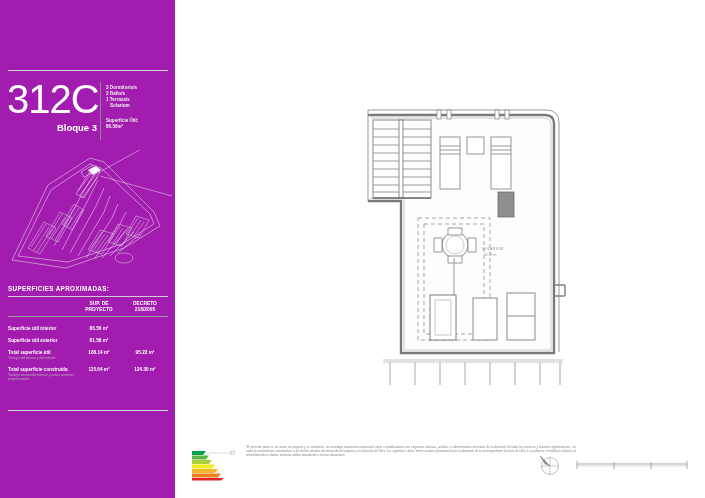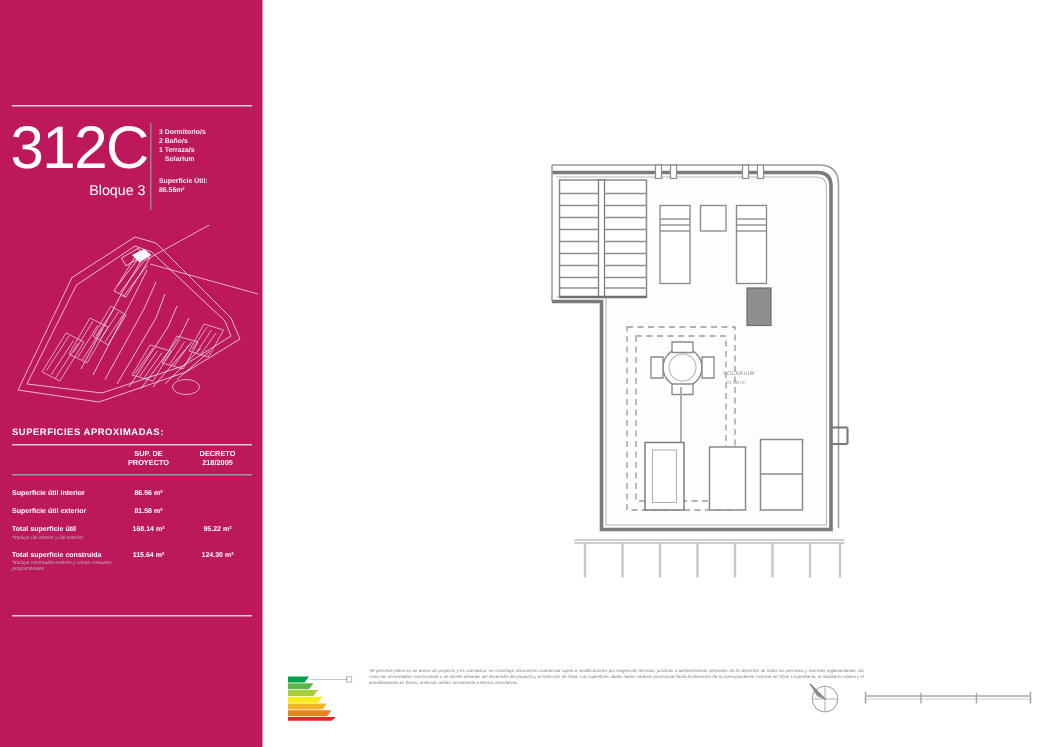--- a/index.html
+++ b/index.html
@@ -4,35 +4,35 @@
 <style>
   * { margin:0; padding:0; box-sizing:border-box; }
   body {
     width:705px; height:498px; background:#ffffff;
     font-family:"Liberation Sans", sans-serif; overflow:hidden; position:relative;
   }
   
   #sheet { position:absolute; inset:0; }
   #sidebar {
     position:absolute; left:0; top:0; width:175px; height:498px;
-    background:#be185d;
+    background:#a21caf;
   }
   #sb-rule-top {
     position:absolute; left:8px; top:70px; width:160px; height:1px;
     background:#d8d8d8;
   }
   #title-block { position:absolute; left:0; top:78px; width:175px; height:66px; }
   #unit-code {
     position:absolute; left:7px; top:0px; width:96px;
     color:#ffffff; font-size:40px; font-weight:400; letter-spacing:-1px;
     line-height:42px; text-align:left;
   }
   #bloque {
     position:absolute; left:7px; top:44px; width:96px;
-    color:#ffffff; font-size:9.5px; font-weight:normal; text-align:right;
+    color:#ffffff; font-size:9.5px; font-weight:bold; text-align:right;
     padding-right:6px;
   }
   #title-div {
     position:absolute; left:100px; top:4px; width:1px; height:58px;
     background:#8a8a8a;
   }
   #spec-list {
     position:absolute; left:106px; top:7px; width:66px;
     color:#f0f0f0; font-size:4.6px; line-height:6.1px; font-weight:bold;
   }

